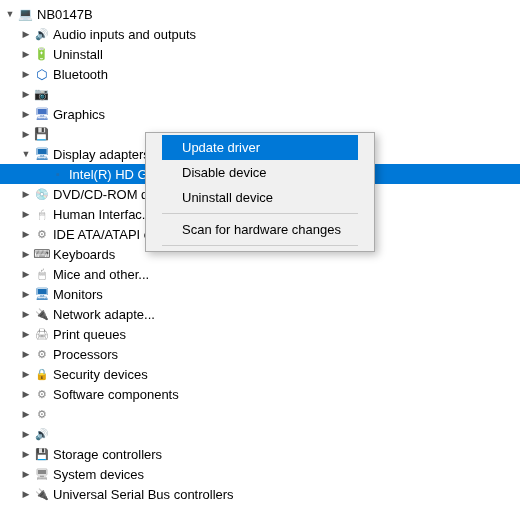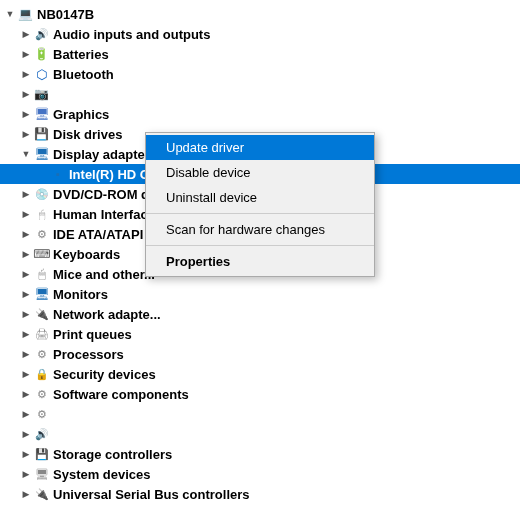--- a/index.html
+++ b/index.html
@@ -46,38 +46,37 @@
       width: 16px;
       height: 16px;
       display: inline-flex;
       align-items: center;
       justify-content: center;
       flex-shrink: 0;
       margin-right: 3px;
     }
     .item-label {
       flex: 1;
-      font-weight: bold;
     }
     
     .indent-0 { padding-left: 2px; }
     .indent-1 { padding-left: 18px; }
     .indent-2 { padding-left: 34px; }
 
     
     .context-menu {
       position: absolute;
       top: 132px;
       left: 145px;
       width: 230px;
       background: #f0f0f0;
       border: 1px solid #aaa;
       box-shadow: 3px 3px 8px rgba(0,0,0,0.25);
       z-index: 100;
-      padding: 2px 0;
+      padding: 2px 16px;
     }
     .context-menu-item {
       padding: 5px 20px;
       cursor: pointer;
       font-size: 13px;
       white-space: nowrap;
     }
     .context-menu-item.active {
       background: #0078d7;
       color: white;
@@ -125,40 +124,39 @@
       <span class="item-label">NB0147B</span>
     </div>
     <div class="tree-item indent-1">
       <span class="chevron closed"></span>
       <span class="icon ic-audio">🔊</span>
       <span class="item-label">Audio inputs and outputs</span>
     </div>
     <div class="tree-item indent-1">
       <span class="chevron closed"></span>
       <span class="icon ic-battery">🔋</span>
-      <span class="item-label">Batteries</span>
+      <span class="item-label">Uninstall</span>
     </div>
     <div class="tree-item indent-1">
       <span class="chevron closed"></span>
       <span class="icon ic-bluetooth">⬡</span>
       <span class="item-label">Bluetooth</span>
     </div>
     <div class="tree-item indent-1">
       <span class="chevron closed"></span>
       <span class="icon ic-camera">📷</span>
     </div>
     <div class="tree-item indent-1">
       <span class="chevron closed"></span>
       <span class="icon ic-computer">🖥</span>
       <span class="item-label">Graphics</span>
     </div>
     <div class="tree-item indent-1">
       <span class="chevron closed"></span>
       <span class="icon ic-disk">💾</span>
-      <span class="item-label">Disk drives</span>
     </div>
     <div class="tree-item indent-1">
       <span class="chevron open"></span>
       <span class="icon ic-display">🖥</span>
       <span class="item-label">Display adapters</span>
     </div>
     <div class="tree-item indent-2 highlighted">
       <span class="chevron empty"></span>
       <span class="icon ic-gpu">▪</span>
       <span class="item-label">Intel(R) HD Graphics 620</span>
@@ -243,14 +241,13 @@
     </div>
   </div>
 
 <div class="context-menu" id="context-menu">
     <div class="context-menu-item active">Update driver</div>
     <div class="context-menu-item">Disable device</div>
     <div class="context-menu-item">Uninstall device</div>
     <div class="context-menu-separator"></div>
     <div class="context-menu-item">Scan for hardware changes</div>
     <div class="context-menu-separator"></div>
-    <div class="context-menu-item bold">Properties</div>
   </div>
 
 </body></html>

